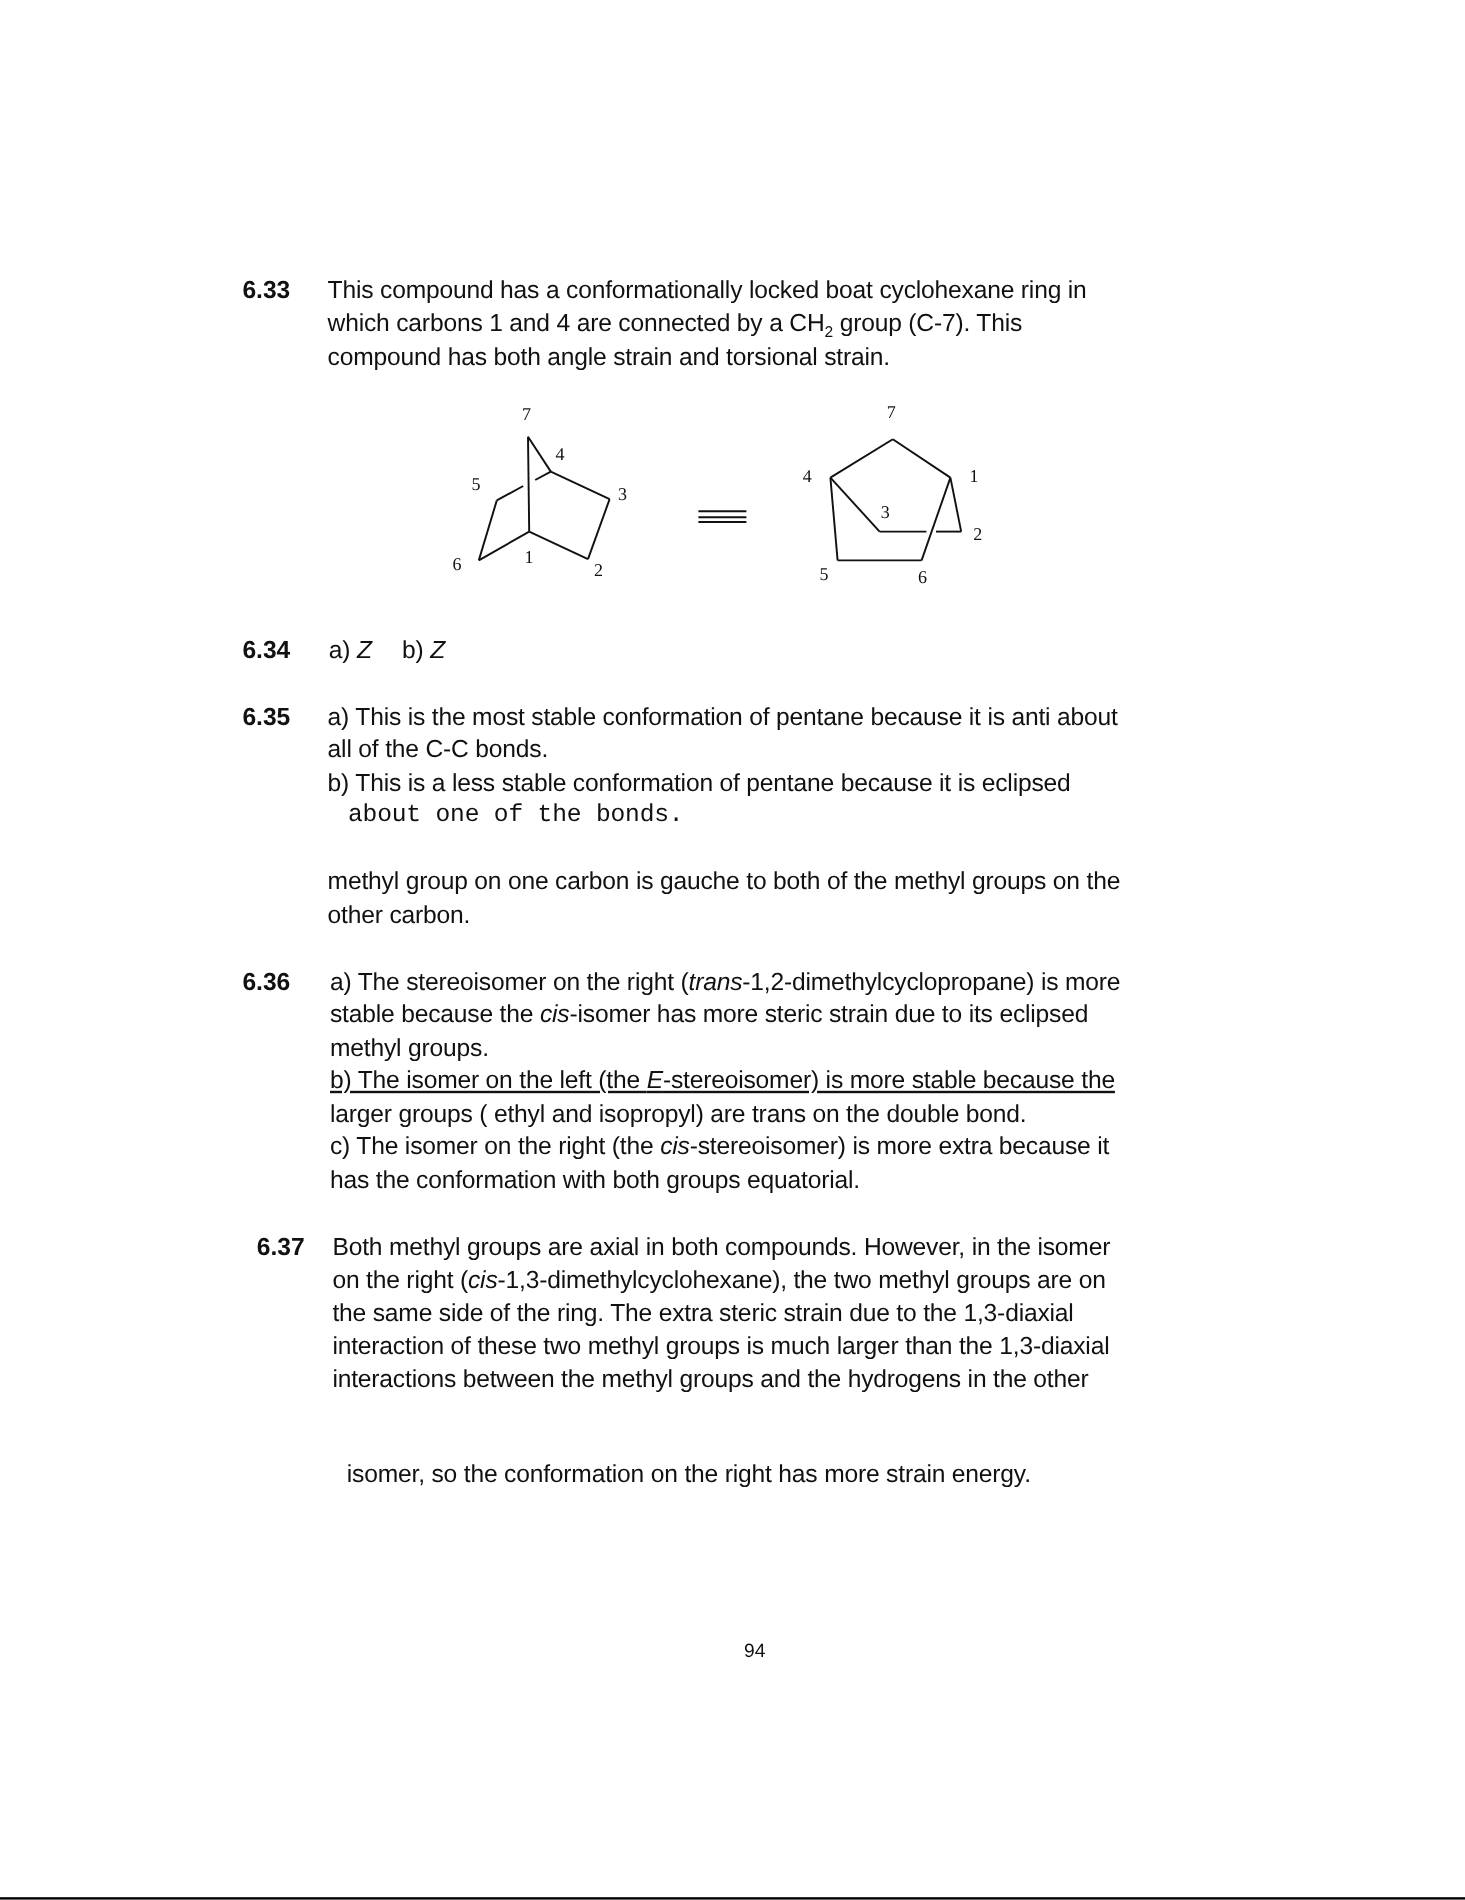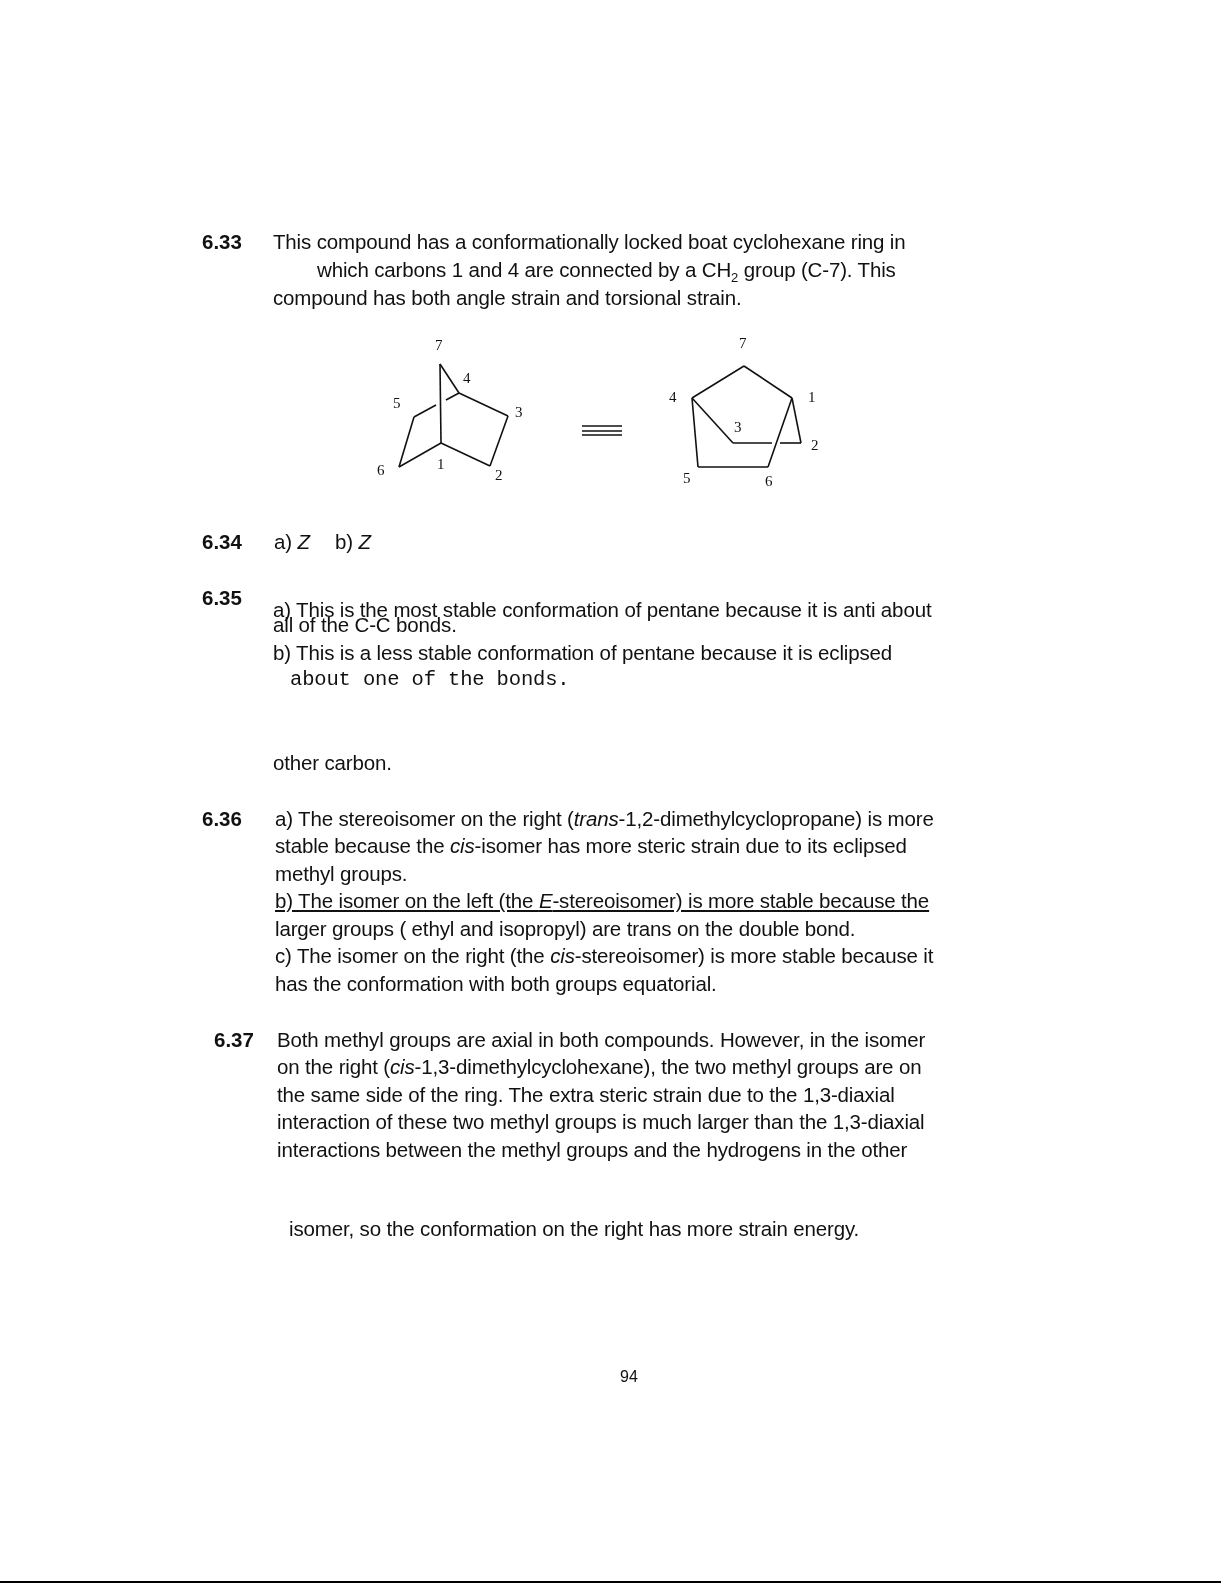--- a/index.html
+++ b/index.html
@@ -15,21 +15,21 @@
   .page-number { position: absolute; left: 620px; top: 1367px; font-size: 16px; line-height: 20px; }
   .bottom-rule { position: absolute; left: 0; top: 1581px; width: 1221px; height: 2px; background: #000000; }
 </style>
 </head>
 <body>
 
 <div class="page">
 
   <div class="num" style="top:232px;">6.33</div>
   <div class="line" style="left:273px; top:232px;">This compound has a conformationally locked boat cyclohexane ring in</div>
-  <div class="line" style="left:273px; top:260px;margin-left:44px;"><span>which carbons 1 and 4 are connected by a CH</span><span class="sub">2</span><span> group (C-7).  This</span></div>
+  <div class="line" style="left:273px; top:260px;"><span>which carbons 1 and 4 are connected by a CH</span><span class="sub">2</span><span> group (C-7).  This</span></div>
   <div class="line" style="left:273px; top:288px;">compound has both angle strain and torsional strain.</div>
 
   <svg class="figure" width="1221" height="1583" viewBox="0 0 1221 1583">
     <g stroke="#111" stroke-width="1.6" fill="none" stroke-linejoin="miter">
       <line x1="440" y1="364" x2="441" y2="443"></line>
       <line x1="440" y1="364" x2="459" y2="393"></line>
       <line x1="459" y1="393" x2="508" y2="416"></line>
       <line x1="508" y1="416" x2="490" y2="466"></line>
       <line x1="490" y1="466" x2="441" y2="443"></line>
       <line x1="441" y1="443" x2="399" y2="467"></line>
@@ -78,33 +78,34 @@
   <div class="num" style="top:532px;">6.34</div>
   <div class="line" style="left:274px; top:532px;">
     <span>a)</span>
     <span class="it">Z</span>
     <span style="display:inline-block;width:14px;"></span>
     <span>b)</span>
     <span class="it">Z</span>
   </div>
 
   <div class="num" style="top:588px;">6.35</div>
-  <div class="line" style="left:273px; top:588px;margin-top:12px;">a) This is the most stable conformation of pentane because it is anti about</div>
+  <div class="line" style="left:273px; top:588px;">a) This is the most stable conformation of pentane because it is anti about</div>
   <div class="line" style="left:273px; top:615px;">all of the C-C bonds.</div>
   <div class="line" style="left:273px; top:643px;">b) This is a less stable conformation of pentane because it is eclipsed</div>
   <div class="line" style="left:290px; top:670px;font-family:Liberation Mono, monospace;">about one of the bonds.</div>
+  <div class="line" style="left:273px; top:725px;">methyl group on one carbon is gauche to both of the methyl groups on the</div>
   <div class="line" style="left:273px; top:753px;">other carbon.</div>
 
   <div class="num" style="top:809px;">6.36</div>
   <div class="line" style="left:275px; top:809px;"><span>a) The stereoisomer on the right (</span><span class="it">trans</span><span>-1,2-dimethylcyclopropane) is more</span></div>
   <div class="line" style="left:275px; top:836px;"><span>stable because the </span><span class="it">cis</span><span>-isomer has more steric strain due to its eclipsed</span></div>
   <div class="line" style="left:275px; top:864px;">methyl groups.</div>
   <div class="line" style="left:275px; top:891px;text-decoration:underline;"><span>b) The isomer on the left (the </span><span class="it">E</span><span>-stereoisomer) is more stable because the</span></div>
   <div class="line" style="left:275px; top:919px;">larger groups ( ethyl and isopropyl) are trans on the double bond.</div>
-  <div class="line" style="left:275px; top:946px;"><span>c) The isomer on the right (the </span><span class="it">cis</span><span>-stereoisomer) is more stable because it</span></div>
+  <div class="line" style="left:275px; top:946px;"><span>c) The isomer on the right (the </span><span class="it">cis</span><span>-stereoisomer) is more extra because it</span></div>
   <div class="line" style="left:275px; top:974px;">has the conformation with both groups equatorial.</div>
 
   <div class="num" style="top:1030px;margin-left:12px;">6.37</div>
   <div class="line" style="left:277px; top:1030px;">Both methyl groups are axial in both compounds. However, in the isomer</div>
   <div class="line" style="left:277px; top:1057px;"><span>on the right (</span><span class="it">cis</span><span>-1,3-dimethylcyclohexane), the two methyl groups are on</span></div>
   <div class="line" style="left:277px; top:1085px;">the same side of the ring. The extra steric strain due to the 1,3-diaxial</div>
   <div class="line" style="left:277px; top:1112px;">interaction of these two methyl groups is much larger than the 1,3-diaxial</div>
   <div class="line" style="left:277px; top:1140px;">interactions between the methyl groups and the hydrogens in the other</div>
   <div class="line" style="left:277px; top:1219px;margin-left:12px;">isomer, so the conformation on the right has more strain energy.</div>
 

